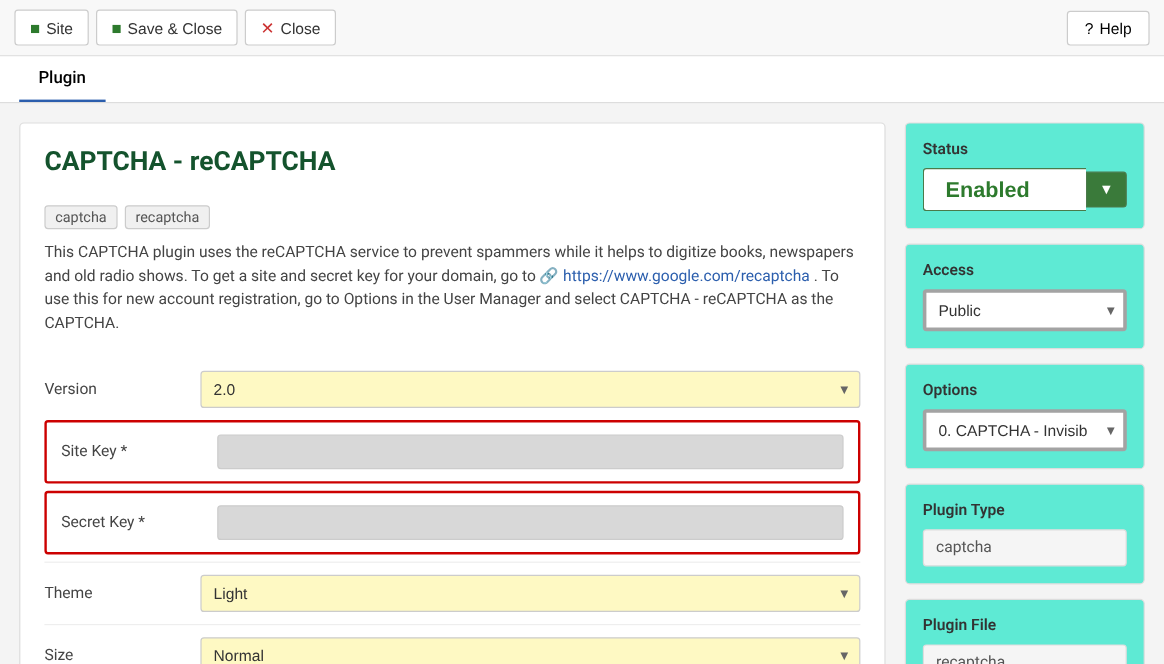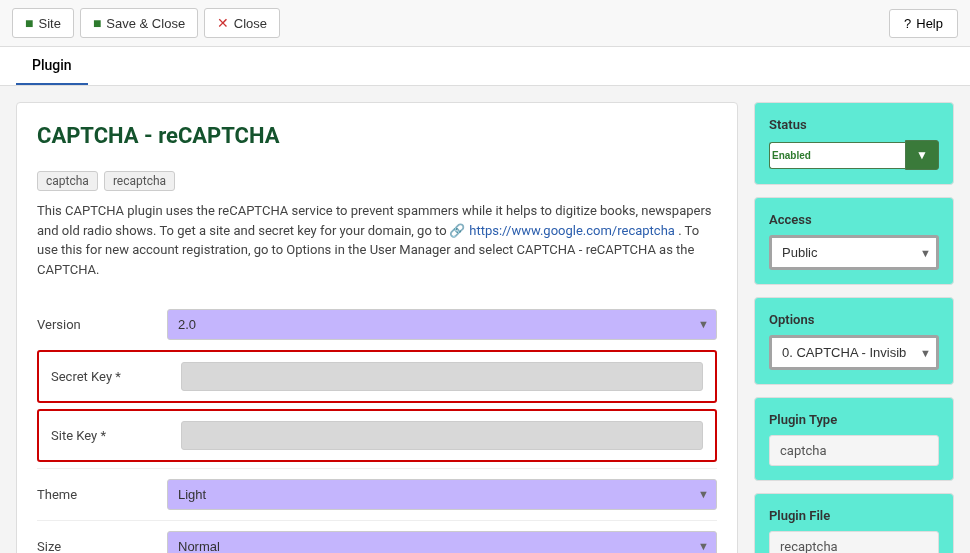--- a/index.html
+++ b/index.html
@@ -32,21 +32,21 @@
     .plugin-link { color: #2b5ead; text-decoration: none; font-size: 13px; }
 
     
     .form-section { margin-top: 20px; }
     .form-row { display: flex; align-items: center; padding: 10px 0; border-top: 1px solid #eee; }
     .form-row:first-child { border-top: none; }
     .form-label { width: 130px; font-size: 13px; color: #444; flex-shrink: 0; }
     .form-control { flex: 1; }
 
     .select-wrapper { position: relative; display: flex; align-items: center; }
-    .form-select { width: 100%; padding: 7px 30px 7px 10px; border: 1px solid #ccc; border-radius: 3px; background: #c4b5fd; font-size: 13px; appearance: none; cursor: pointer; color: #333; }
+    .form-select { width: 100%; padding: 7px 30px 7px 10px; border: 1px solid #ccc; border-radius: 3px; background: #fef9c3; font-size: 13px; appearance: none; cursor: pointer; color: #333; }
     .select-chevron { position: absolute; right: 8px; pointer-events: none; color: #666; font-size: 11px; }
 
     
     .field-required-row { border: 2px solid #cc0000; border-radius: 3px; padding: 10px 12px; display: flex; align-items: center; margin-bottom: 6px; background: #fff; }
     .field-required-label { width: 130px; font-size: 13px; color: #444; flex-shrink: 0; }
     .field-required-input { flex: 1; padding: 6px 8px; border: 1px solid #ccc; border-radius: 3px; font-size: 13px; background: #e8e8e8; color: transparent; }
 
     
     .sidebar { width: 200px; flex-shrink: 0; }
     .sidebar-section { background: #5eead4; border: 1px solid #ddd; border-radius: 4px; padding: 14px; margin-bottom: 12px; }
@@ -120,26 +120,26 @@
               <option>2.0</option>
               <option>3.0</option>
             </select>
             <span class="select-chevron">▼</span>
           </div>
         </div>
       </div>
     </div>
 
     <div class="field-required-row">
+      <div class="field-required-label">Site Key *</div>
+      <input type="text" class="field-required-input" value="••••••••••••••••••••••••••••••••••••••••••" style="color: transparent; background: rgb(216, 216, 216);">
+    </div>
+
+    <div class="field-required-row">
       <div class="field-required-label">Secret Key *</div>
-      <input type="text" class="field-required-input" value="••••••••••••••••••••••••••••••••••••••••••" style="color: transparent; background: rgb(216, 216, 216);">
-    </div>
-
-    <div class="field-required-row">
-      <div class="field-required-label">Site Key *</div>
       <input type="text" class="field-required-input" value="••••••••••••••••••••••••••••••••••••••••••" style="color: transparent; background: rgb(216, 216, 216);">
     </div>
 
     <div class="form-row">
       <div class="form-label">Theme</div>
       <div class="form-control">
         <div class="select-wrapper">
           <select class="form-select">
             <option>Light</option>
             <option>Dark</option>
@@ -162,21 +162,21 @@
       </div>
     </div>
 
   </div>
 
   <div class="sidebar">
 
     <div class="sidebar-section">
       <div class="sidebar-label">Status</div>
       <div class="status-row">
-        <select class="status-select" style="border: 1px solid #4a7a4a; border-right: none; border-radius: 3px 0 0 3px; color: #2d7a2d; font-weight: 600; padding: 7px 2px; background: #fff; font-size: 10px; flex:1; appearance: none;">
+        <select class="status-select" style="border: 1px solid #4a7a4a; border-right: none; border-radius: 3px 0 0 3px; color: #2d7a2d; font-weight: 600; padding: 7px 18px; background: #fff; font-size: 18px; flex:1; appearance: none;">
           <option>Enabled</option>
           <option>Disabled</option>
         </select>
         <button class="status-btn">▼</button>
       </div>
     </div>
 
     <div class="sidebar-section">
       <div class="sidebar-label">Access</div>
       <div class="sidebar-select-wrapper">

